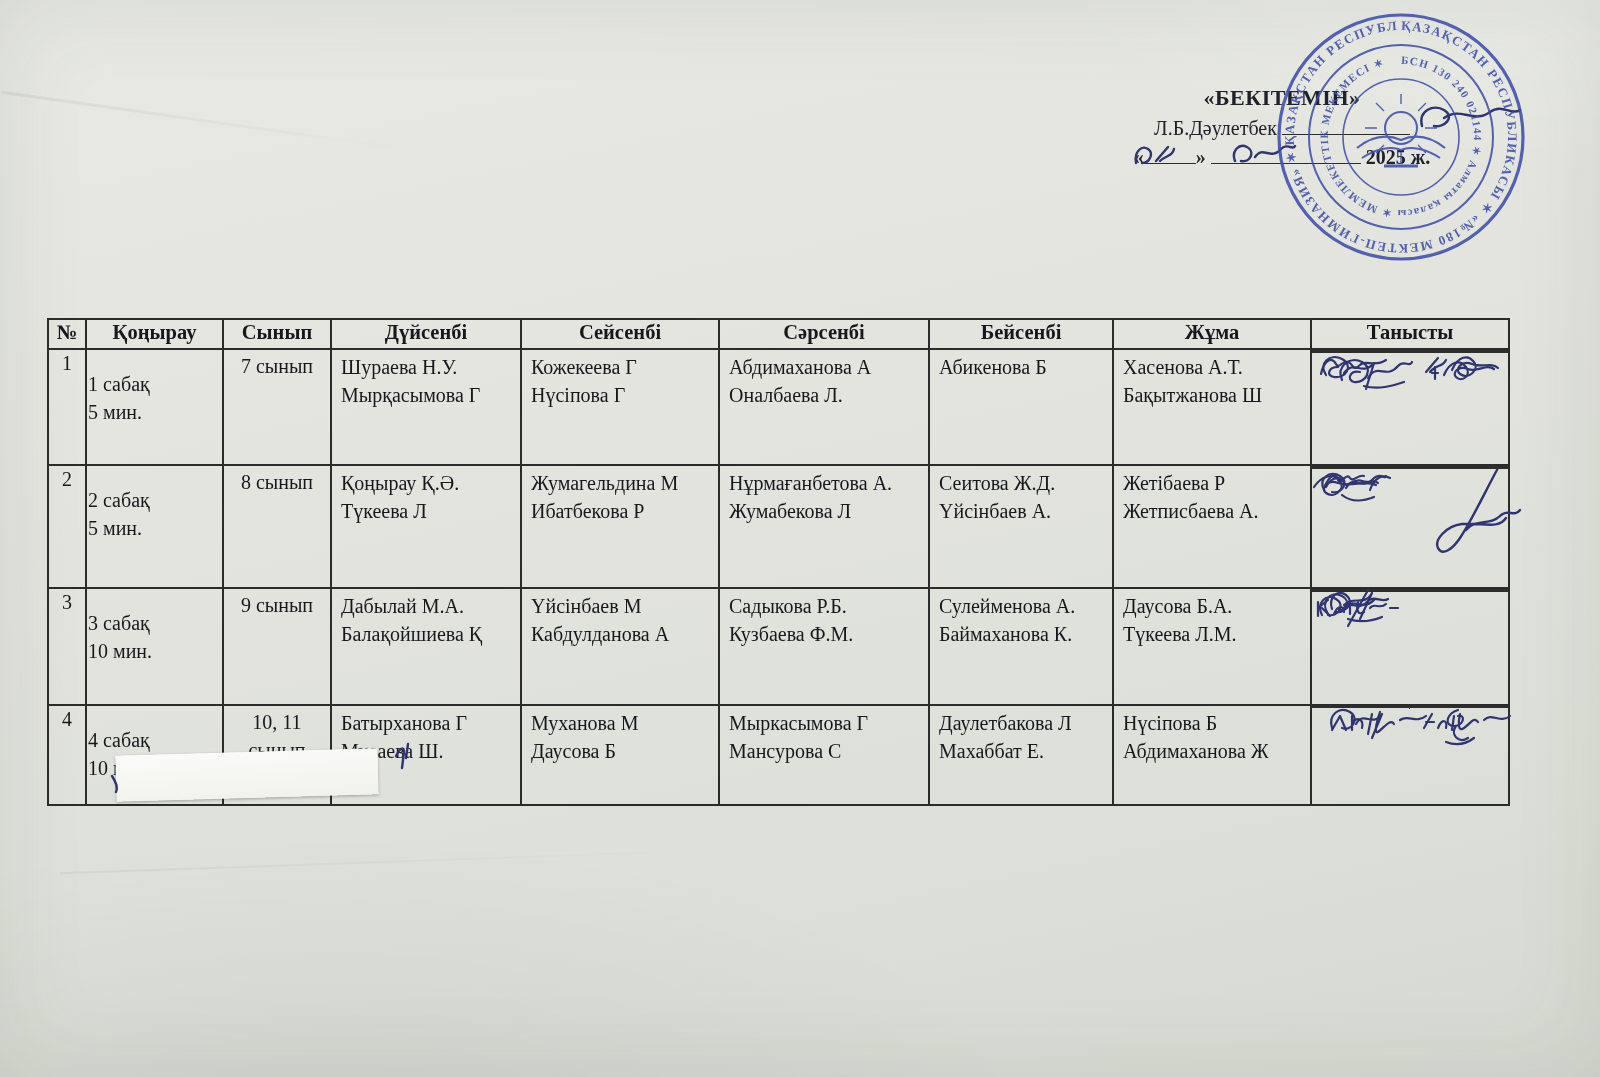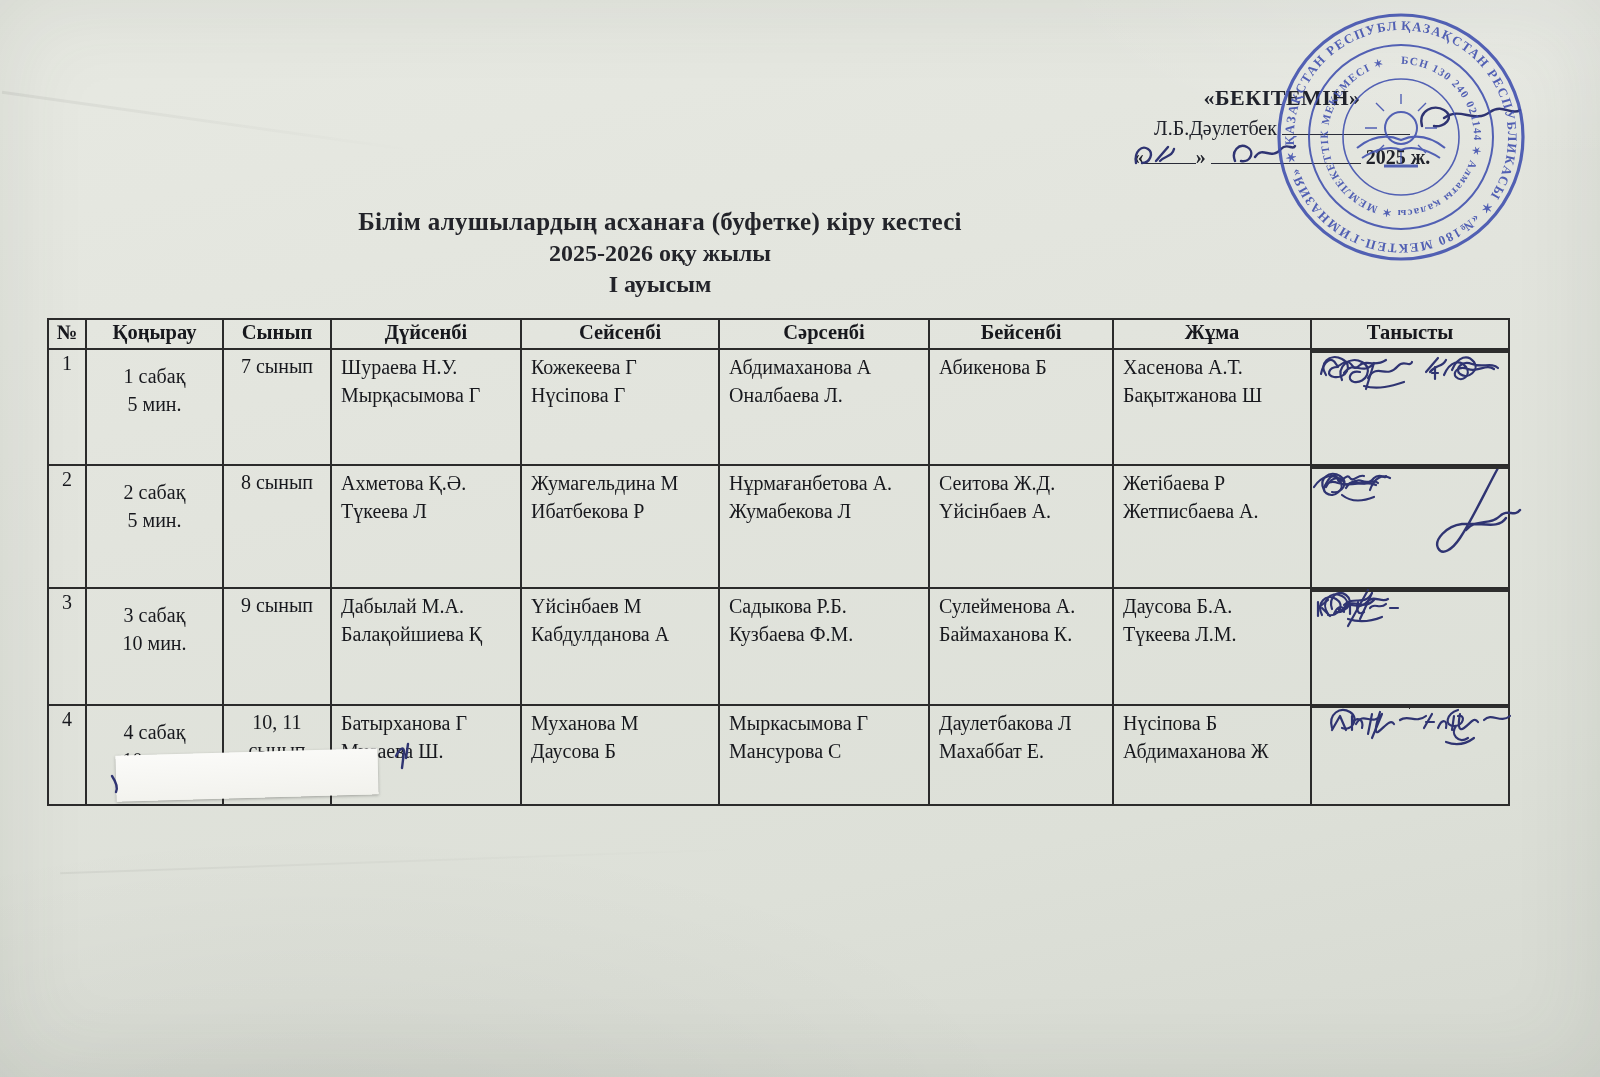--- a/index.html
+++ b/index.html
@@ -56,21 +56,21 @@
     font-size:20px;color:#17181d;
   }
   table.sched td, table.sched th{
     border:2px solid #2b2b2b;vertical-align:top;overflow:visible;
   }
   table.sched th{
     font-size:20.5px;font-weight:bold;height:26px;padding:1px 2px;text-align:center;
   }
   th.h-tanysty{text-align:left;padding-left:8px;}
   td.c-num{text-align:center;padding-top:2px;}
-  td.c-bell{text-align:center;padding-top:12px;line-height:1.4;}
+  td.c-bell{padding-top:20px;line-height:1.4;}
   td.c-class{text-align:center;padding-top:2px;line-height:1.4;}
   td.c-day{padding:3px 6px 12px 9px;line-height:1.42;margin-left:44px;}
   td.c-sign{padding:0;position:relative;}
   .day-l{white-space:nowrap;}
 
   .sig-grid{display:grid;grid-template-columns:1fr 1fr;height:100%;}
   .sg{border-bottom:1.5px solid #2e2e2e;position:relative;min-height:0;}
   .sg.colL{border-right:1.5px solid #2e2e2e;}
   .sig-grid .sg:nth-last-child(-n+2){border-bottom:none;}
   .sg svg{position:absolute;overflow:visible;}
@@ -156,25 +156,20 @@
         <g stroke-width="1.4">
           <path d="M129,96 v-10 M129,144 v12 M105,120 h-12 M153,120 h12 M112,103 l-8,-8 M146,103 l8,-8 M112,137 l-8,8 M146,137 l8,8"></path>
         </g>
         <path d="M85,140 C100,128 115,126 129,132 C143,126 158,128 173,140" stroke-width="2.2"></path>
         <path d="M90,150 C105,140 120,138 129,142 C138,138 153,140 168,150" stroke-width="2"></path>
         <path d="M112,158 h34" stroke-width="3"></path>
       </g>
     </svg>
   </div>
 
-  <div class="title">
-    <div class="t1">Білім алушылардың асханаға (буфетке) кіру кестесі</div>
-    <div class="t2">2025-2026 оқу жылы</div>
-    <div class="t3">I ауысым</div>
-  </div>
 
   <table class="sched">
     <colgroup>
       <col style="width:38px">
         <col style="width:137px">
         <col style="width:108px">
       <col style="width:190px">
         <col style="width:198px">
         <col style="width:210px">
       <col style="width:184px">
@@ -262,21 +257,21 @@
       <td class="c-num">2</td>
       <td class="c-bell">
         <div class="day-l">2 сабақ</div>
         <div class="day-l">5 мин.</div>
       </td>
       <td class="c-class">
         <div class="day-l">8 сынып</div>
         <div class="day-l"></div>
       </td>
       <td class="c-day">
-        <div class="day-l">Ахметова Қ.Ә.</div>
+        <div class="day-l">Қоңырау Қ.Ә.</div>
         <div class="day-l">Түкеева Л</div>
       </td>
       <td class="c-day">
         <div class="day-l">Жумагельдина М</div>
         <div class="day-l">Ибатбекова Р</div>
       </td>
       <td class="c-day">
         <div class="day-l">Нұрмағанбетова А.</div>
         <div class="day-l">Жумабекова Л</div>
       </td>

